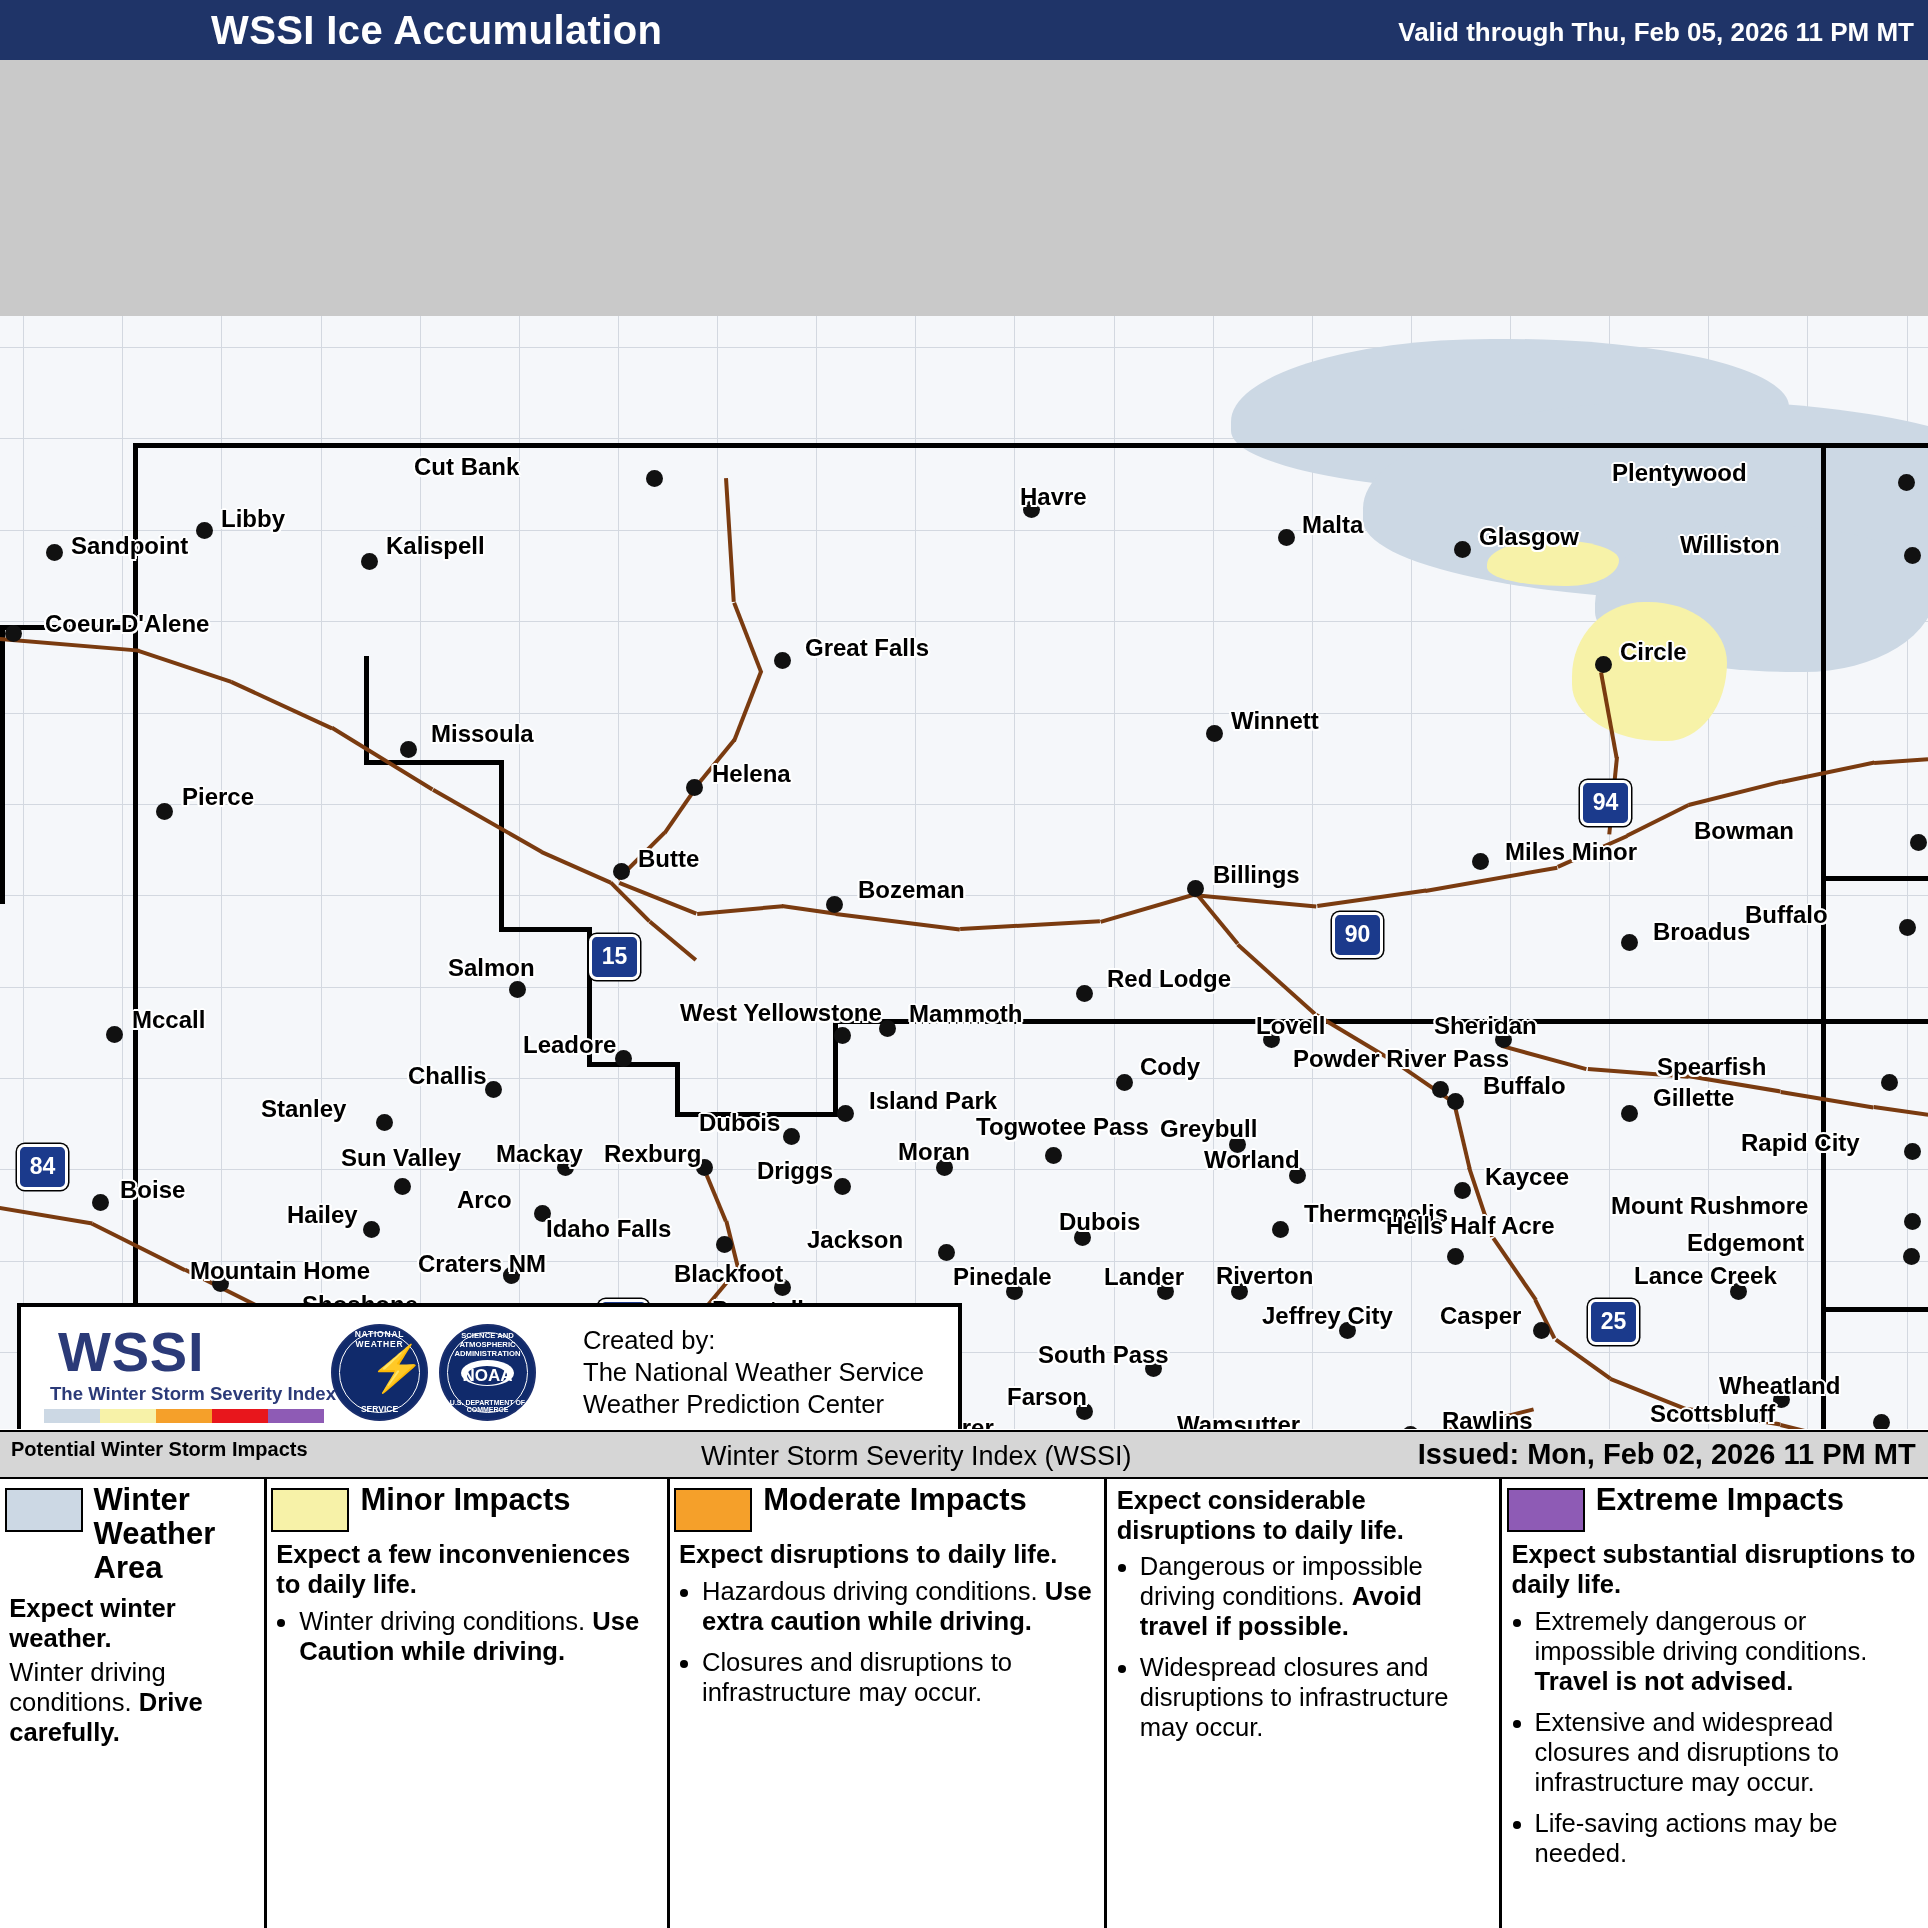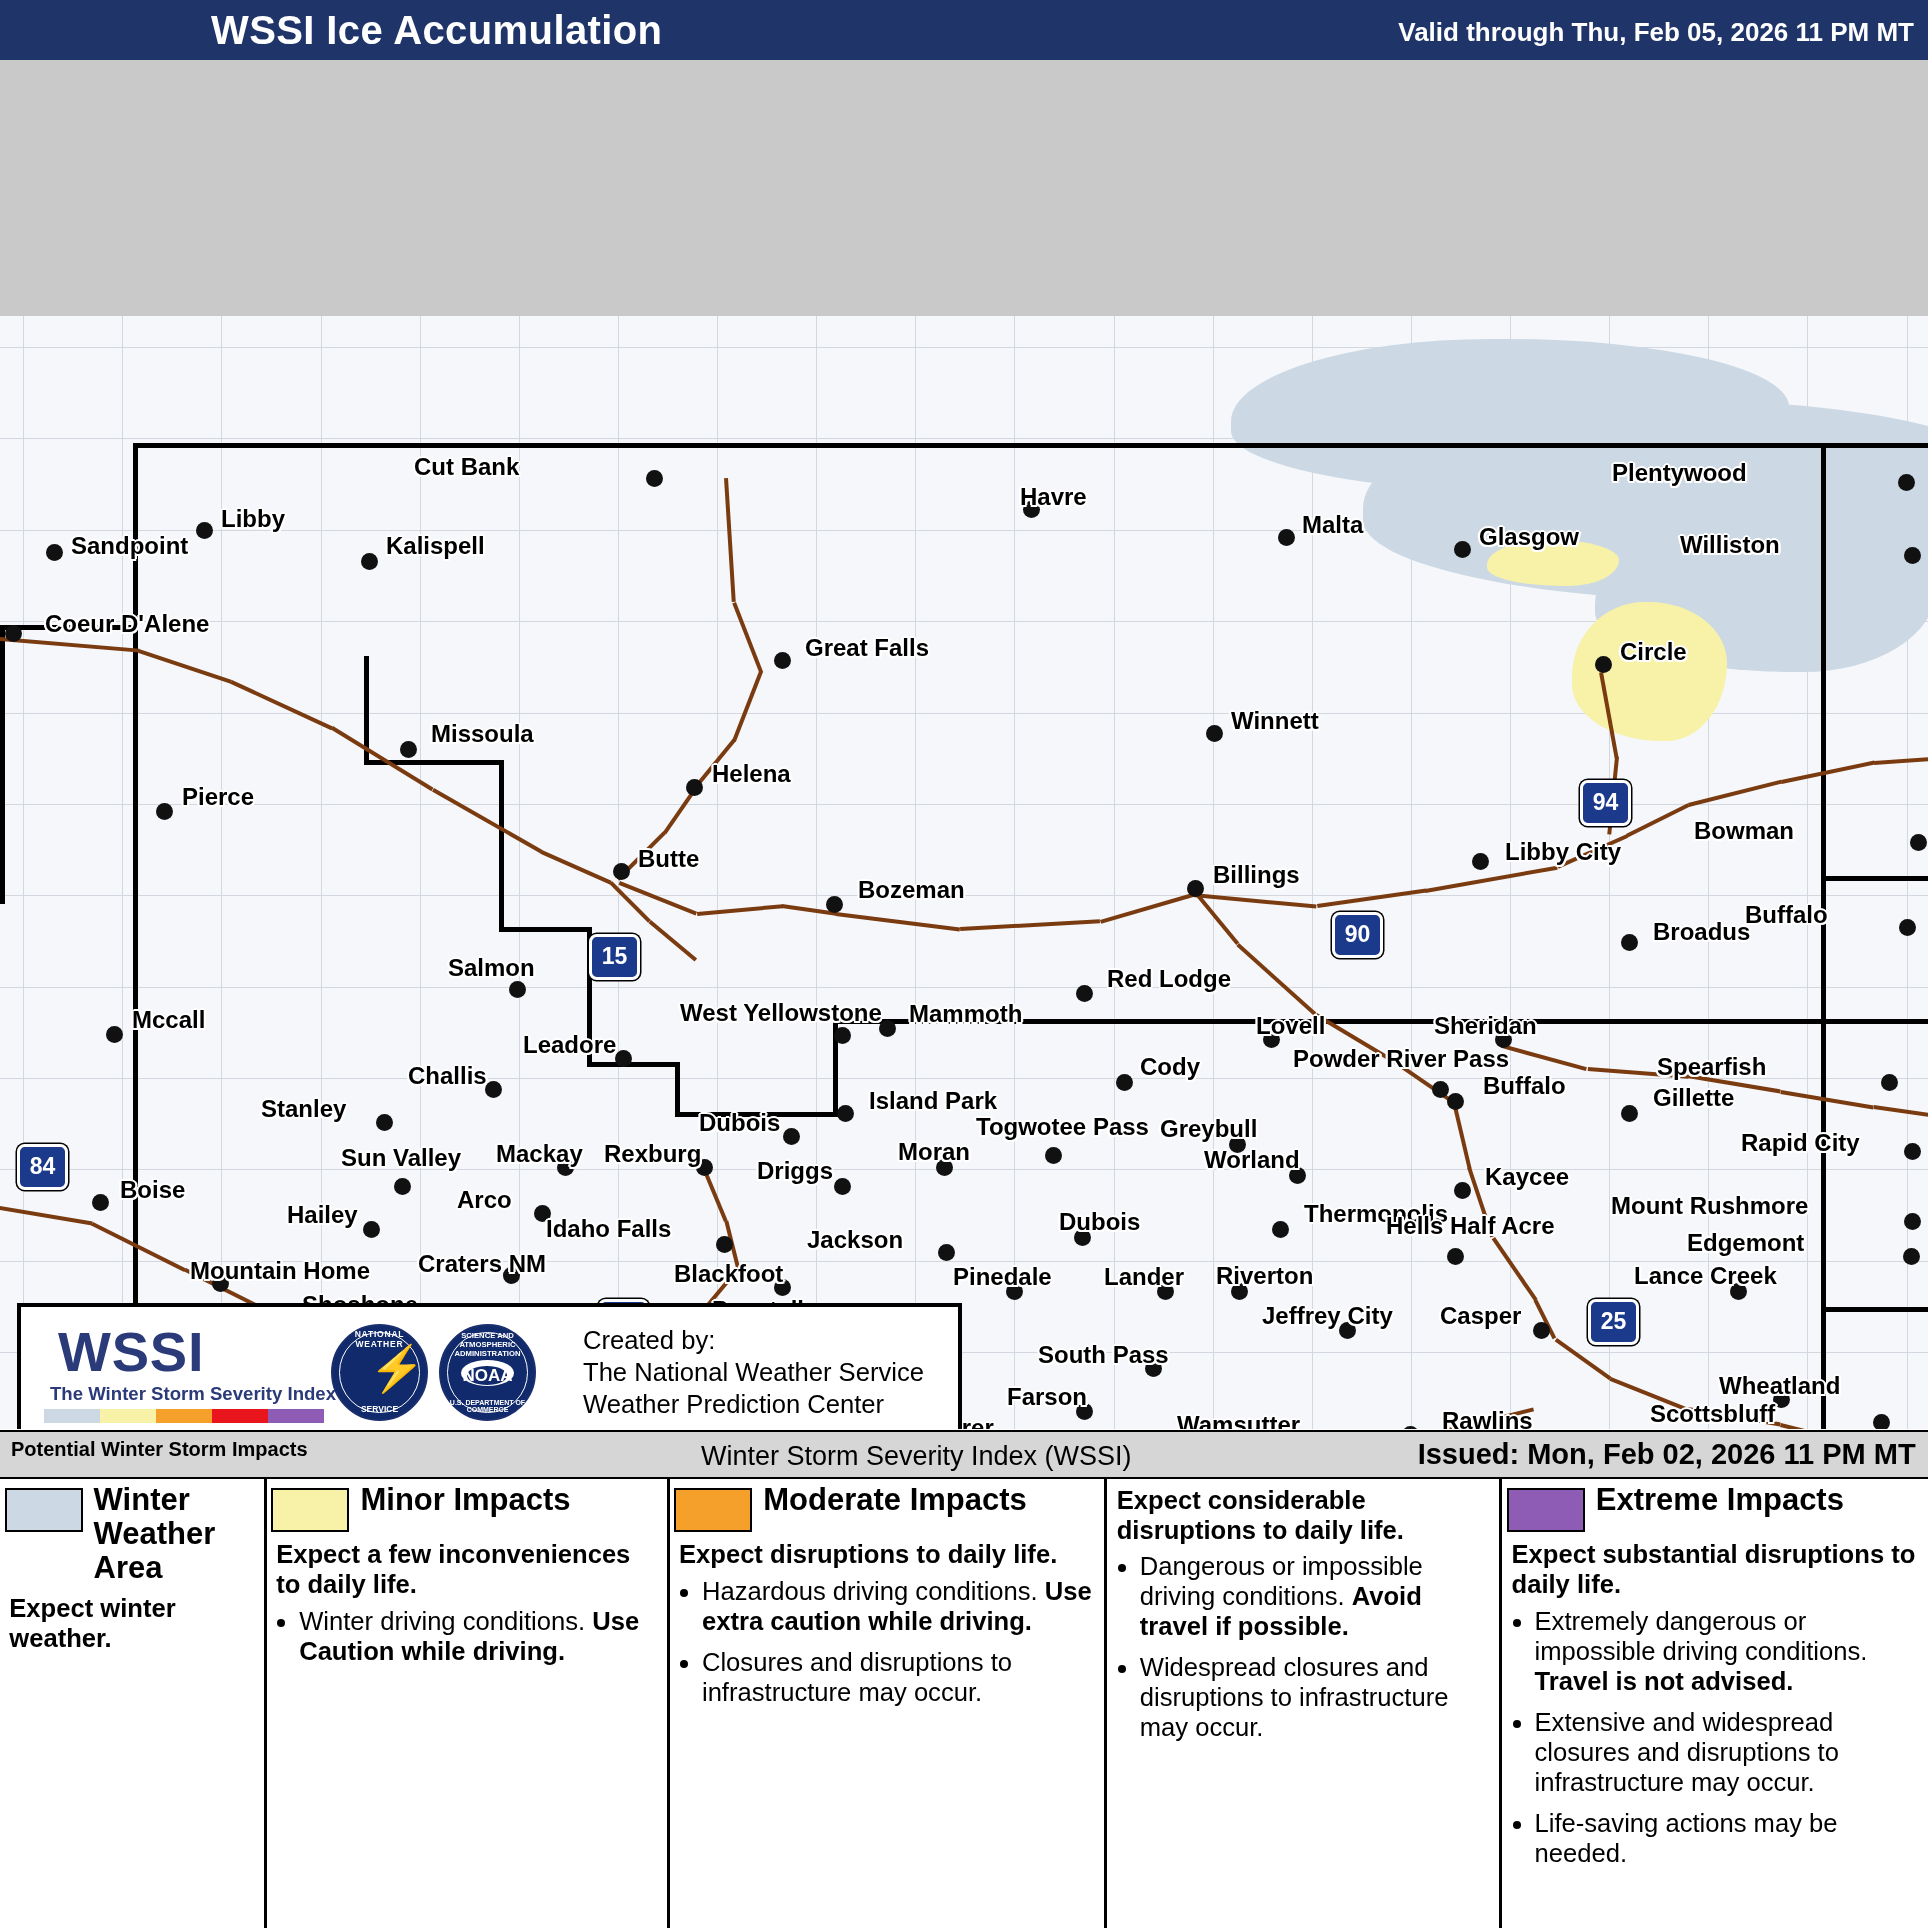--- a/index.html
+++ b/index.html
@@ -253,21 +253,21 @@
           <div class="clabel" style="left:1231px;top:647px">Winnett</div>
           <div class="dot" style="left:686px;top:719px"></div>
           <div class="clabel" style="left:712px;top:700px">Helena</div>
           <div class="dot" style="left:156px;top:743px"></div>
           <div class="clabel" style="left:182px;top:723px">Pierce</div>
           <div class="dot" style="left:1910px;top:774px"></div>
           <div class="clabel" style="left:1694px;top:757px">Bowman</div>
           <div class="dot" style="left:613px;top:803px"></div>
           <div class="clabel" style="left:638px;top:785px">Butte</div>
           <div class="dot" style="left:1472px;top:793px"></div>
-          <div class="clabel" style="left:1505px;top:778px">Libby City</div>
+          <div class="clabel" style="left:1505px;top:778px">Miles Minor</div>
           <div class="dot" style="left:826px;top:836px"></div>
           <div class="clabel" style="left:858px;top:816px">Bozeman</div>
           <div class="dot" style="left:1187px;top:820px"></div>
           <div class="clabel" style="left:1213px;top:801px">Billings</div>
           <div class="dot" style="left:1899px;top:859px"></div>
           <div class="clabel" style="left:1745px;top:841px">Buffalo</div>
           <div class="dot" style="left:1621px;top:874px"></div>
           <div class="clabel" style="left:1653px;top:858px">Broadus</div>
           <div class="dot" style="left:509px;top:921px"></div>
           <div class="clabel" style="left:448px;top:894px">Salmon</div>
@@ -438,20 +438,21 @@
   </div>
 
   <div class="legend" id="legend">
       <div class="lcol" style="width:267px">
         <div class="lhead">
           <div class="chip" style="background:#ccd8e4"></div>
           <div class="lhead-txt">Winter Weather Area</div>
         </div>
         <div class="lbody">
           <p><b>Expect winter weather.</b></p>
+          <p>Winter driving conditions. <b>Drive carefully.</b></p>
         </div>
       </div>
       <div class="lcol" style="width:403px">
         <div class="lhead">
           <div class="chip" style="background:#f7f2a8"></div>
           <div class="lhead-txt">Minor Impacts</div>
         </div>
         <div class="lbody">
           <p><b>Expect a few inconveniences to daily life.</b></p>
           <ul class="bul">

